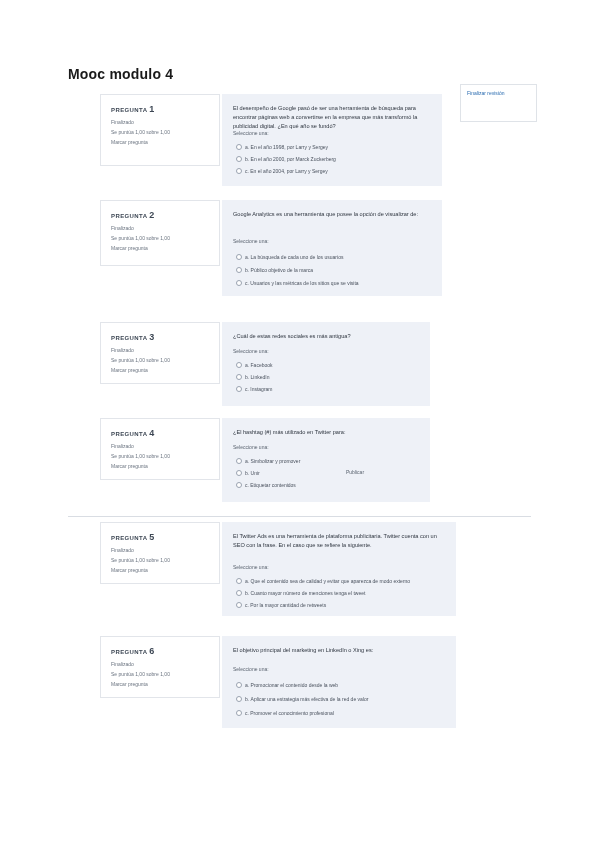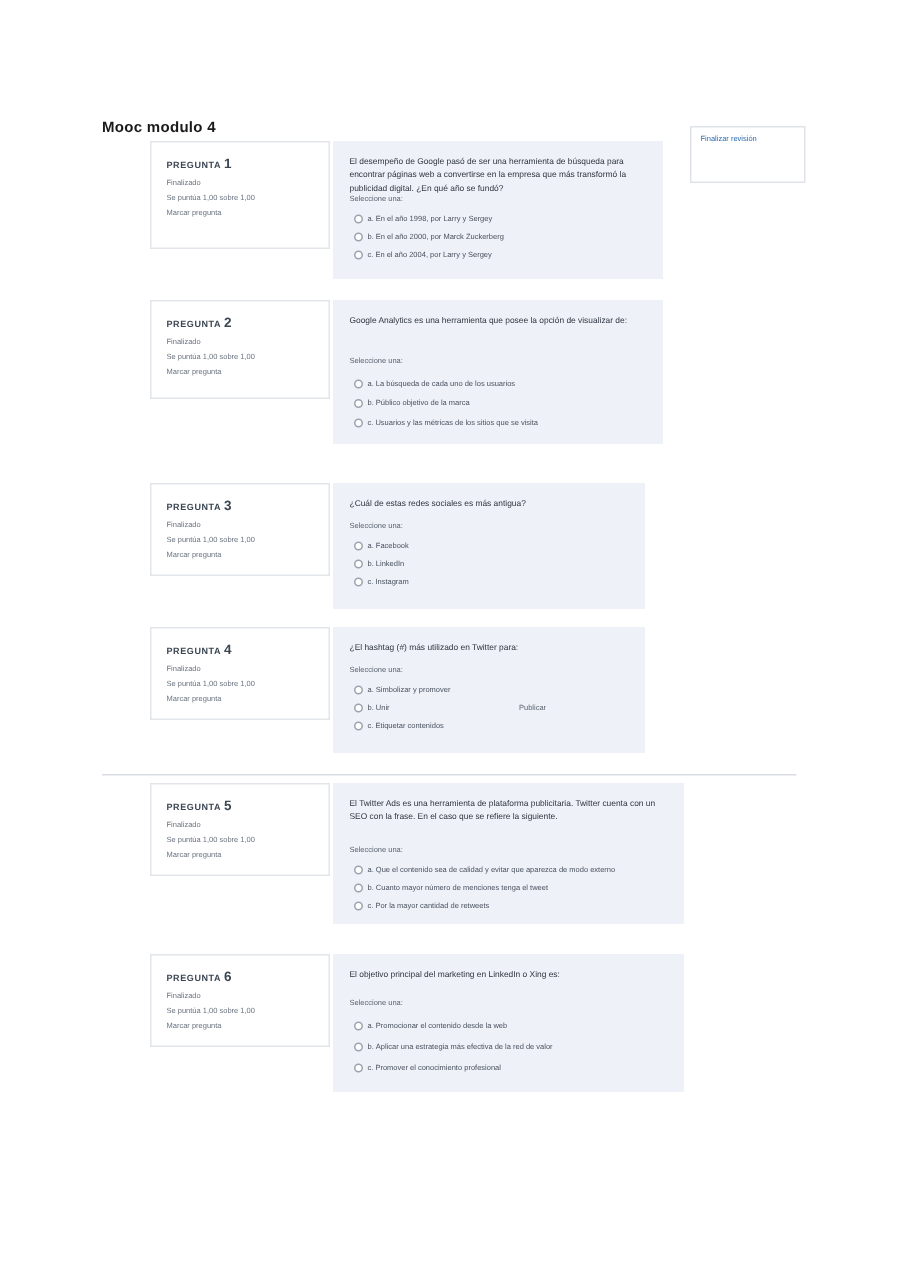--- a/index.html
+++ b/index.html
@@ -18,22 +18,22 @@
   .page {
     position: absolute;
     left: 0; top: 0;
     width: 599px;
     height: 848px;
     background: #ffffff;
   }
   .doc-title {
     position: absolute;
     left: 68px;
-    top: 80px;
-    font-size: 10px;
+    top: 66px;
+    font-size: 14px;
     font-weight: bold;
     color: #1a1a1a;
     letter-spacing: 0.2px;
   }
   
   .top-right-box {
     position: absolute;
     left: 460px;
     top: 84px;
     width: 75px;

